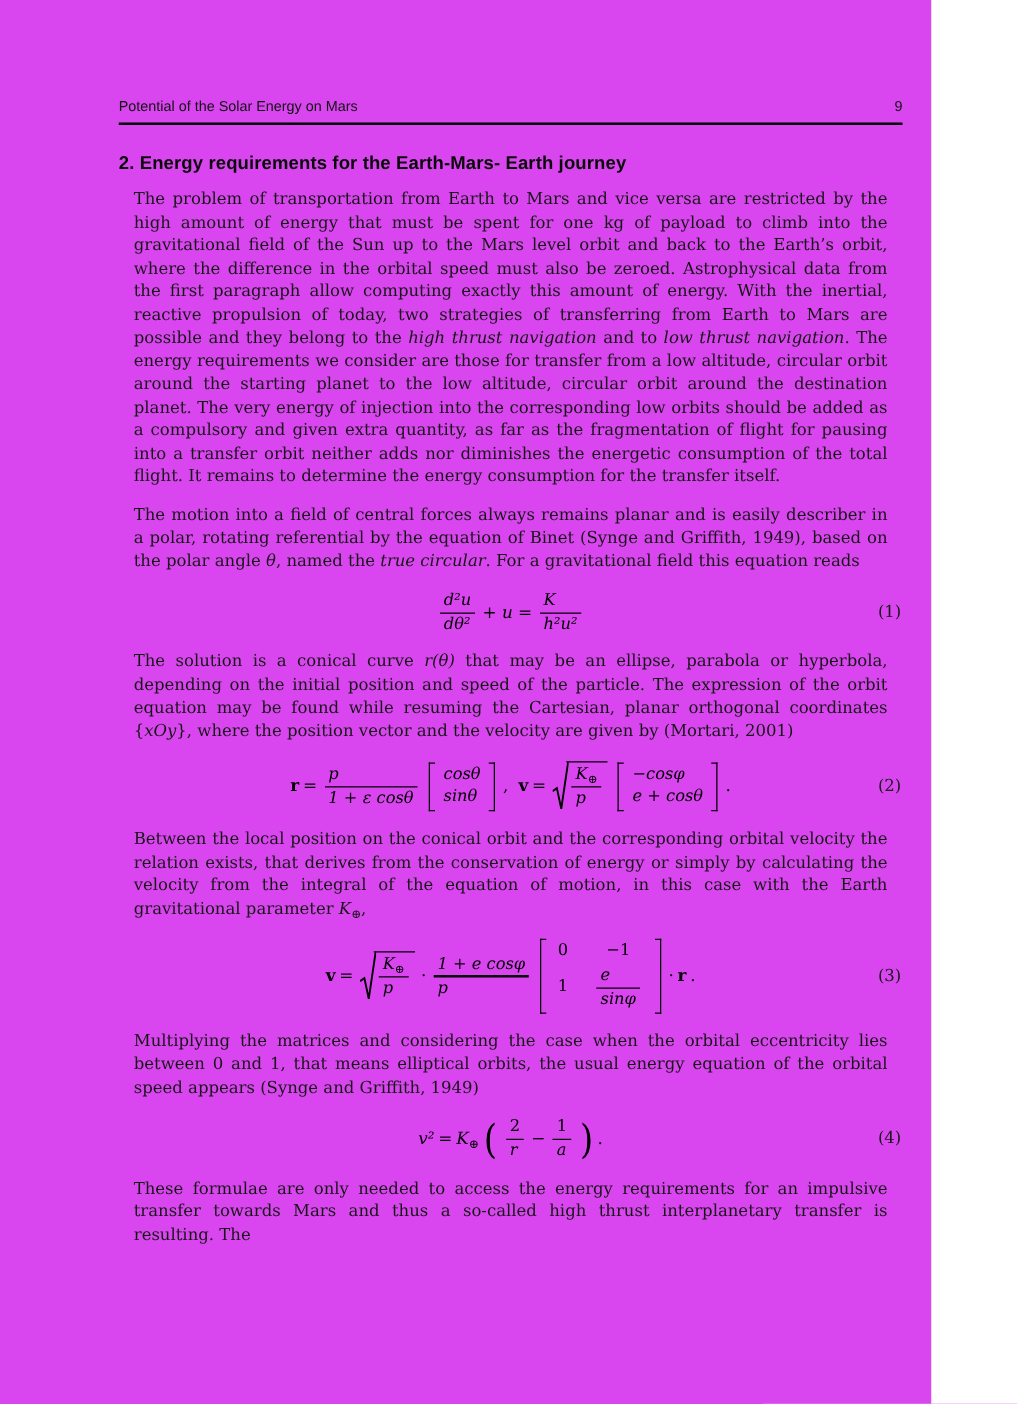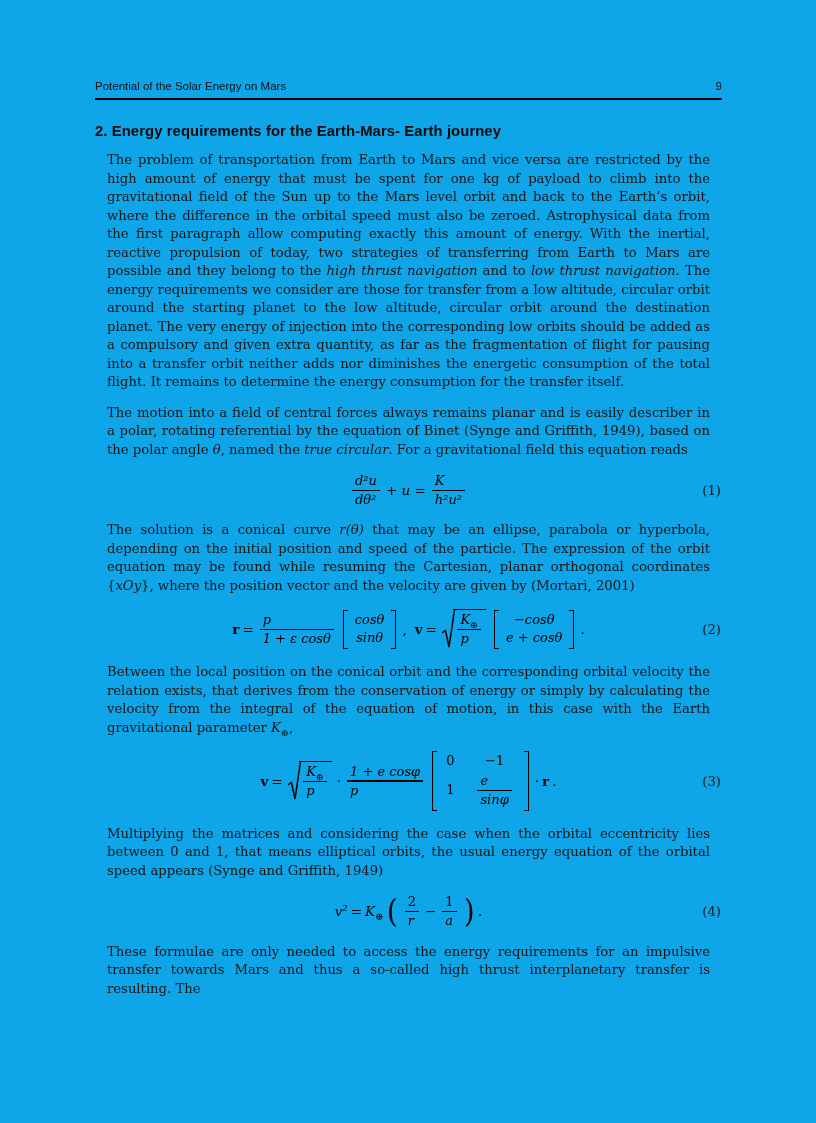--- a/index.html
+++ b/index.html
@@ -3,21 +3,21 @@
 <meta charset="utf-8">
 <style>
   * { box-sizing: border-box; }
   html, body { margin: 0; padding: 0; }
   body {
     width: 816px; height: 1123px;
     background: #ffffff;
     font-family: "DejaVu Serif", "Liberation Serif", serif;
     color: #161616;
   }
-  .page { position: relative; width: 816px; height: 1123px; background: #0ea5e9; overflow: hidden; }
+  .page { position: relative; width: 745px; height: 1123px; background: #d946ef; overflow: hidden; }
   .content { position: absolute; left: 95px; top: 80px; width: 627px; }
 
   
   .running-header {
     display: flex; justify-content: space-between; align-items: flex-end;
     font-family: "Liberation Sans", sans-serif;
     font-size: 11.5px; color: #111;
     padding-bottom: 6px; border-bottom: 2px solid #000;
   }
 
@@ -62,21 +62,21 @@
   }
   .frac > .fnum { padding: 0 3px 1px 3px; }
   .frac > .fbar { align-self: stretch; height: 1.2px; background: #000; }
   .frac > .fden { padding: 1px 3px 0 3px; }
 
   .cvec { display: inline-flex; align-items: stretch; margin: 0 3px; }
   .brk { width: 5px; flex: none; }
   .brk-l { border-left: 1.4px solid #000; border-top: 1.4px solid #000; border-bottom: 1.4px solid #000; }
   .brk-r { border-right: 1.4px solid #000; border-top: 1.4px solid #000; border-bottom: 1.4px solid #000; }
   .cvec-body {
-    display: flex; flex-direction: column; align-items: center;
+    display: flex; flex-direction: column; 
     gap: 3px; padding: 3px 7px; font-size: 13px; line-height: 1.15;
   }
   .mat-body {
     display: grid; grid-template-columns: auto auto;
     column-gap: 20px; row-gap: 4px;
     align-items: center; justify-items: center;
     padding: 3px 9px; font-size: 13px; line-height: 1.15;
   }
 
   .sqrt { display: inline-flex; align-items: flex-start; margin: 0 2px; }
@@ -156,21 +156,21 @@
           <span class="frac">
             <span class="fnum"><span class="mvar">K</span><span class="sub">⊕</span></span>
             <span class="fbar"></span>
             <span class="fden mvar">p</span>
           </span>
         </span>
       </span>
       <span class="cvec">
         <span class="brk brk-l"></span>
         <span class="cvec-body">
-          <span class="mvar">−cosθ</span>
+          <span class="mvar">−cosφ</span>
           <span class="mvar">e + cosθ</span>
         </span>
         <span class="brk brk-r"></span>
       </span>
       <span class="mop">.</span>
       <span class="eq-label">(2)</span>
     </div>
 
     <p class="para"><span>Between the local position on the conical orbit and the corresponding orbital velocity the relation exists, that derives from the conservation of energy or simply by calculating the velocity from the integral of the equation of motion, in this case with the Earth gravitational parameter </span><span class="it">K</span><span class="sub">⊕</span><span>,</span></p>
 

